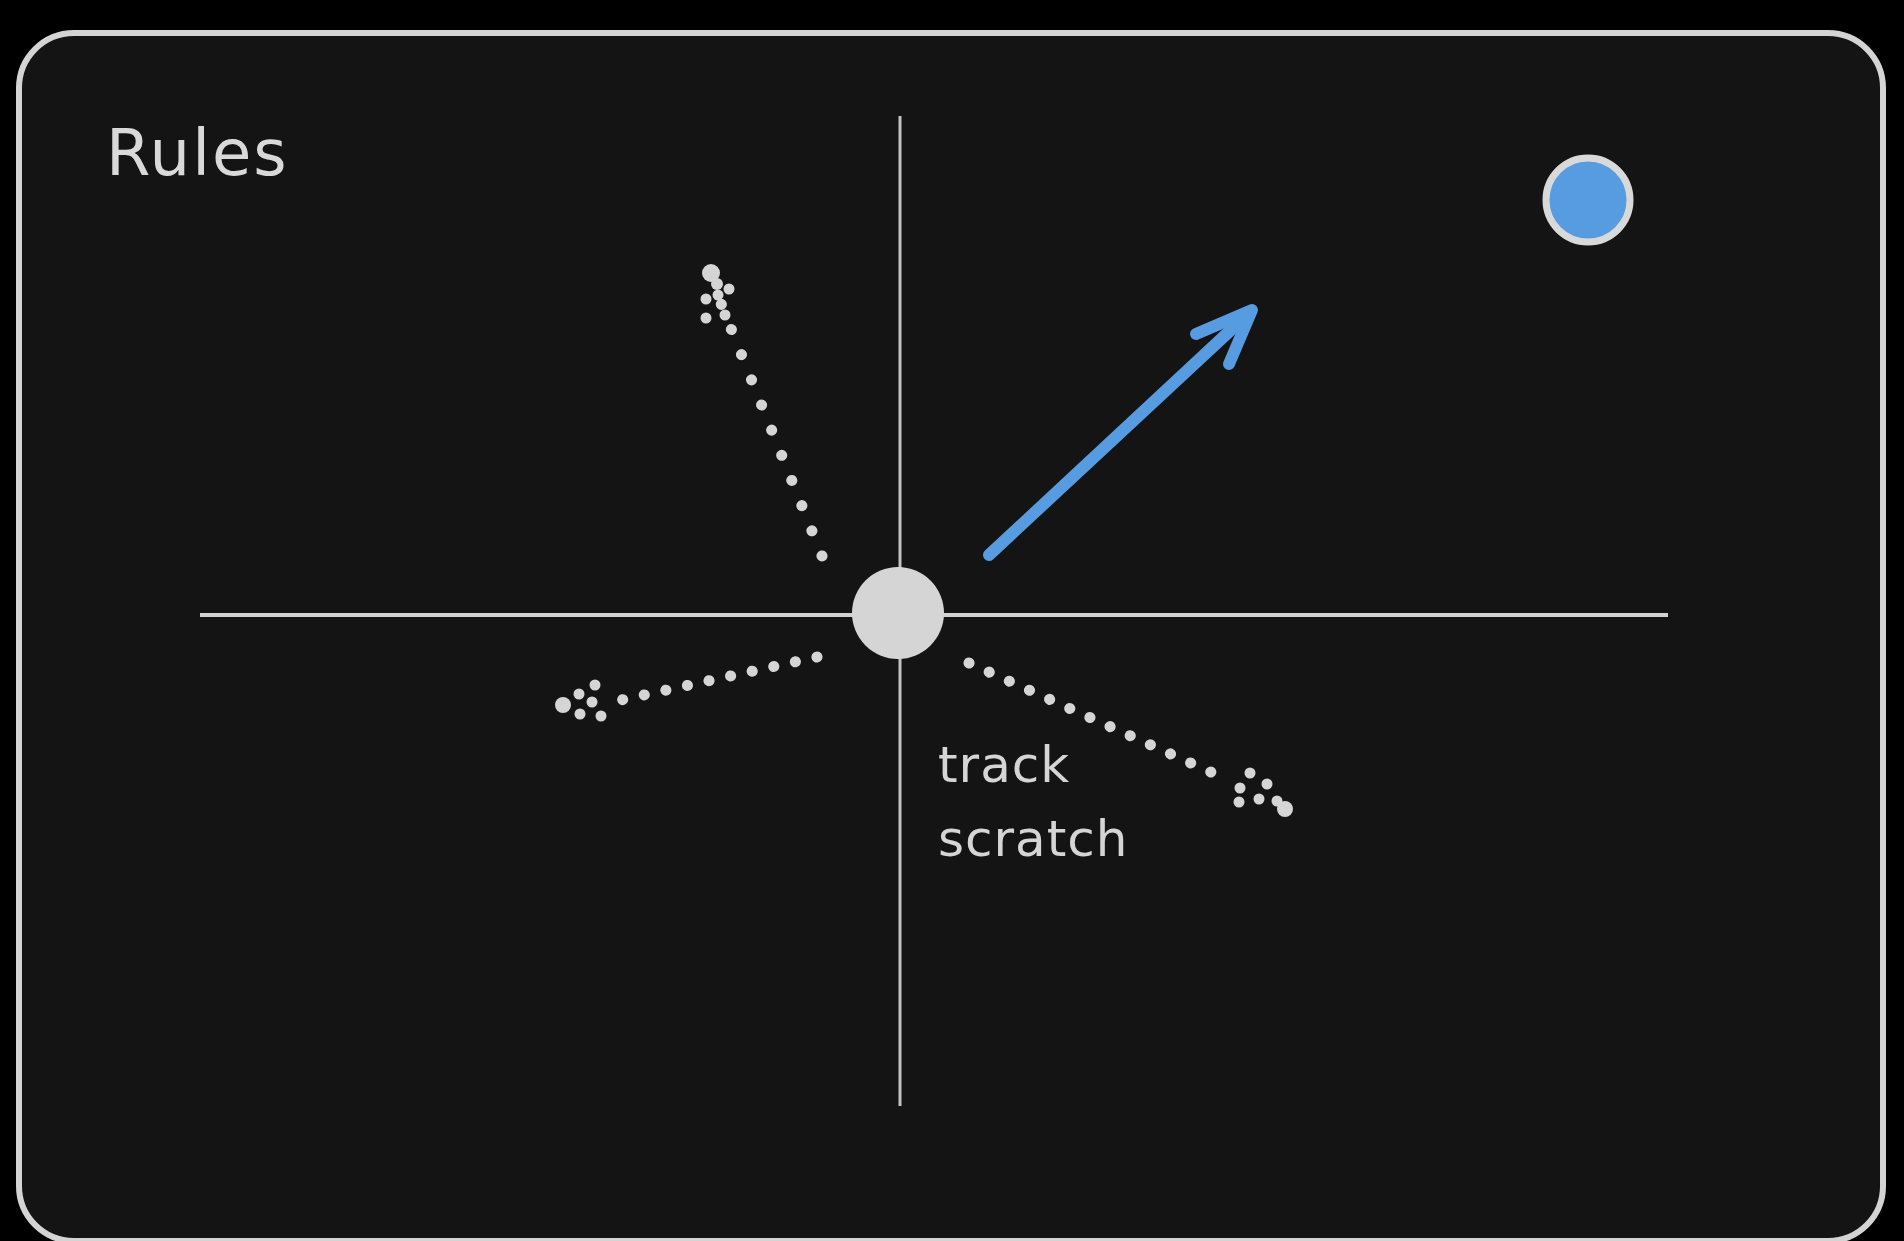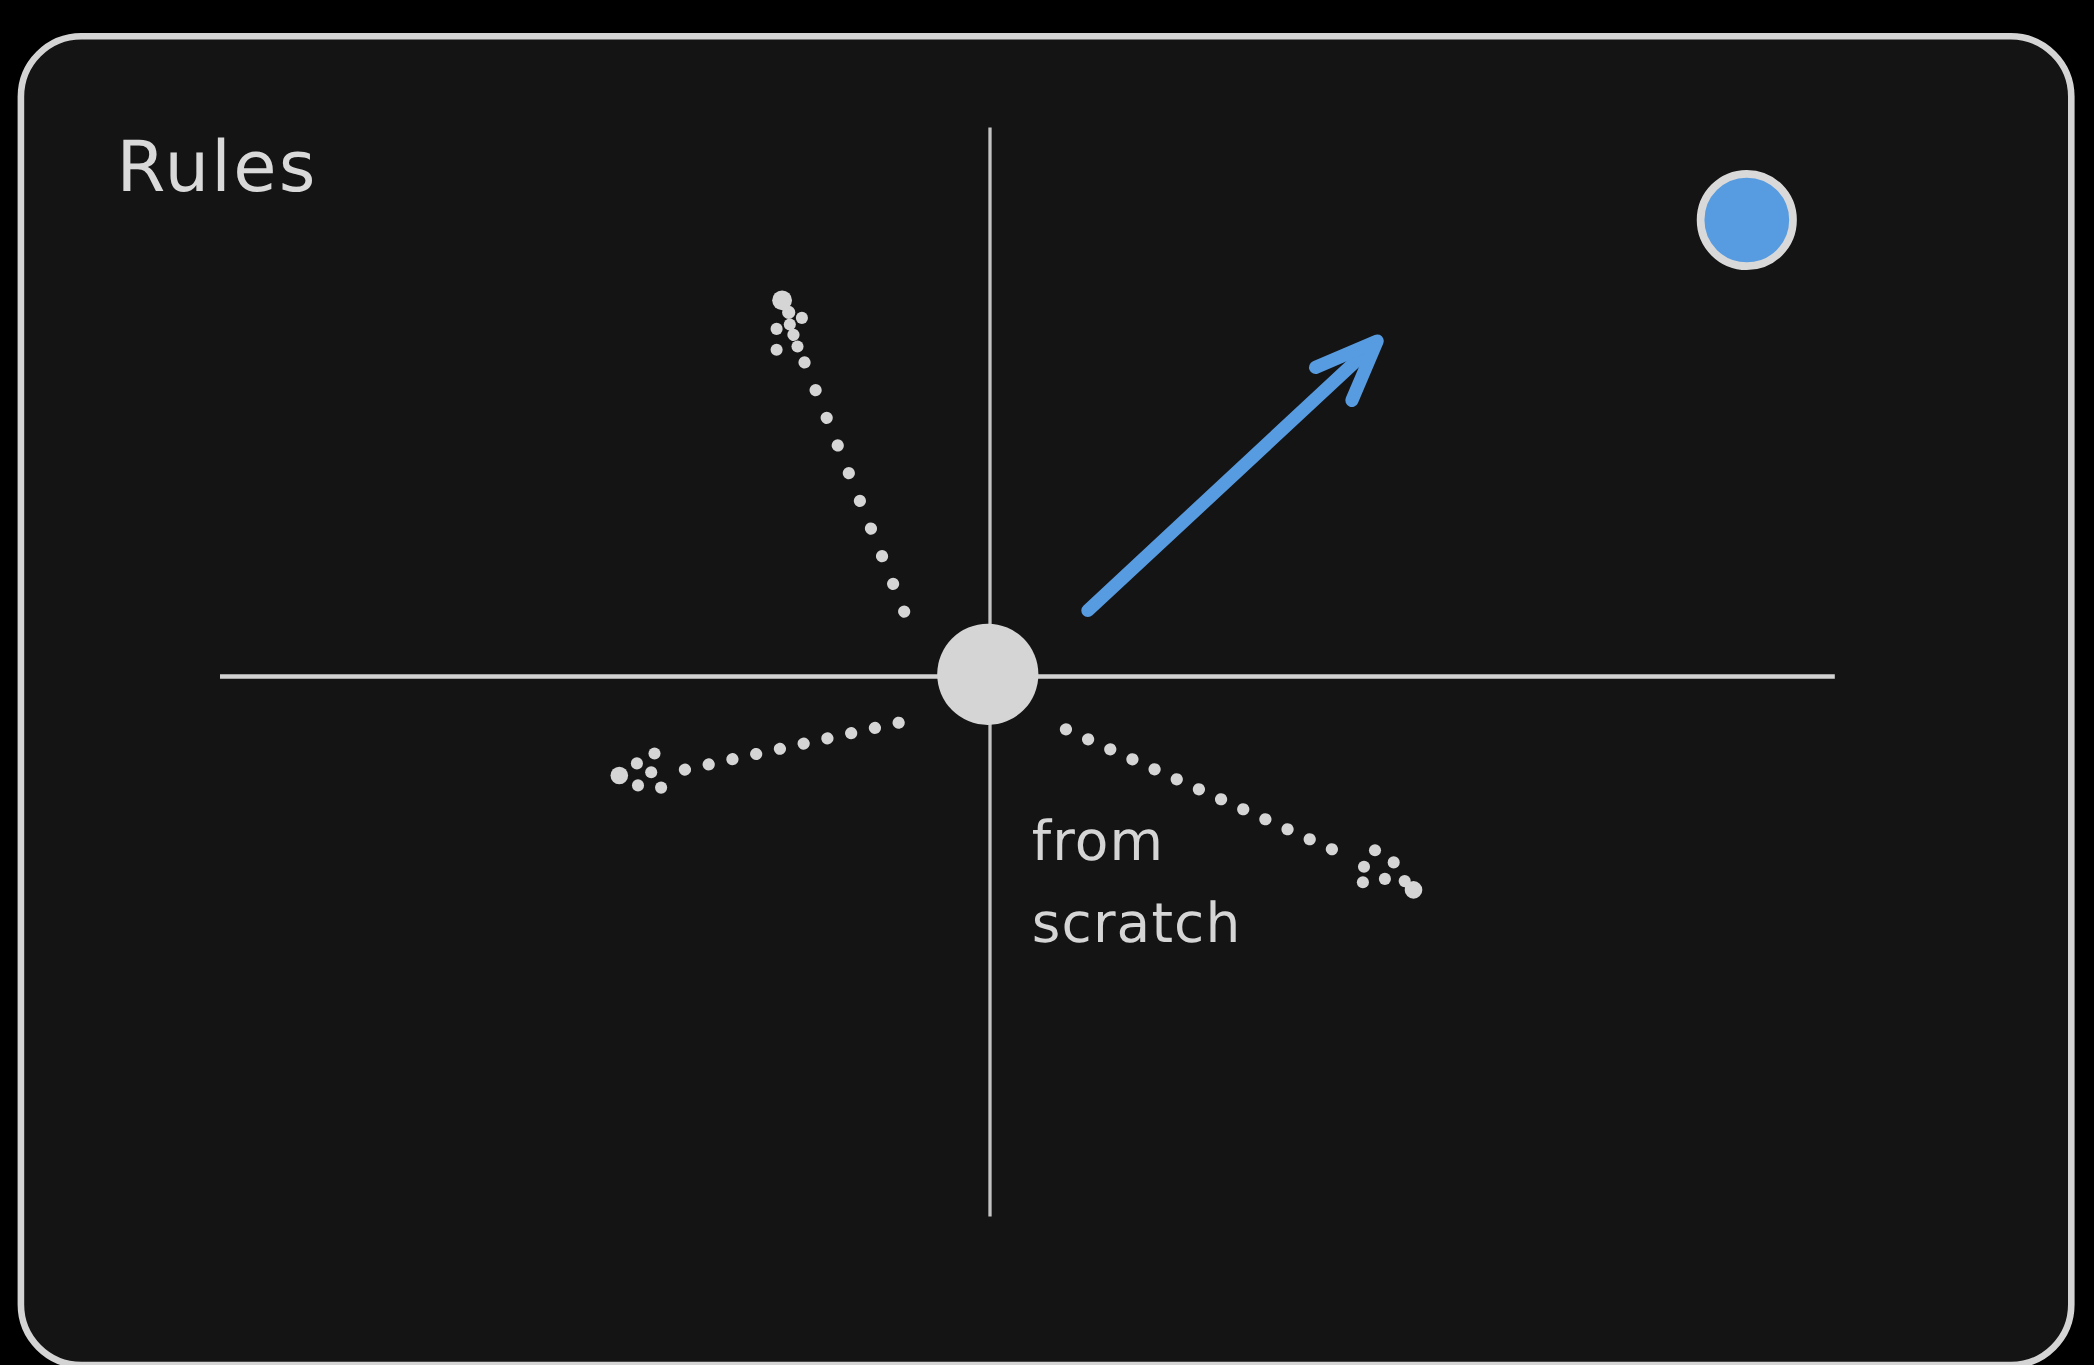--- a/index.html
+++ b/index.html
@@ -116,16 +116,16 @@
       <line x1="989" y1="537" x2="1247" y2="297" stroke-width="12" stroke-linecap="round" stroke="#579be0"></line>
       <path d="M 1196 316 L 1252 292 L 1229 346" fill="none" stroke-width="12" stroke-linecap="round" stroke-linejoin="round" stroke="#579be0"></path>
     </g>
 
     <circle cx="1588" cy="182" r="42" stroke-width="7" fill="#579be0" stroke="#d9d9d9"></circle>
   </svg>
 
   <div class="board-title">Rules</div>
 
 
-  <div class="origin-note">from
+  <div class="origin-note">track
 scratch</div>
 
 </div>
 
 </body></html>

